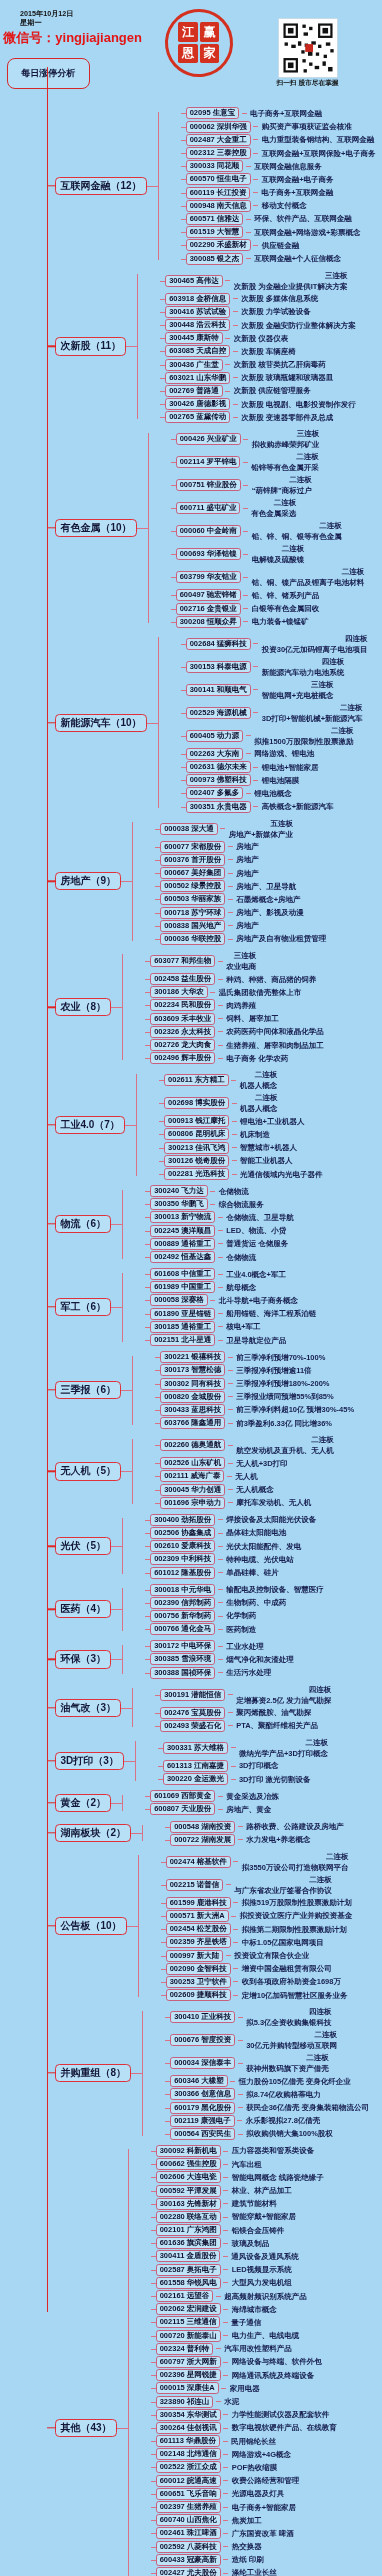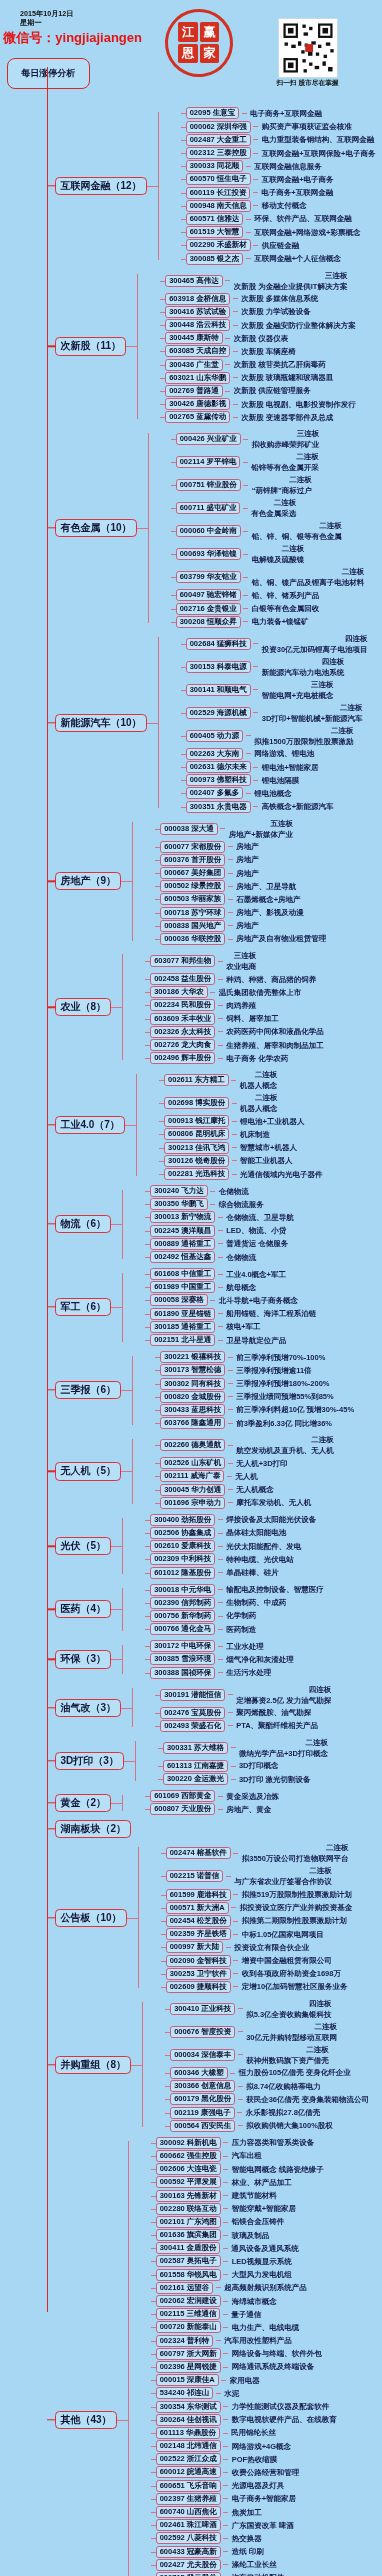--- a/index.html
+++ b/index.html
@@ -1496,20 +1496,43 @@
   </div>
 </div>
   </div>
 
   <div class="section">
     <div class="cat-cell">
       <div class="cat-box">
         <span>湖南板块（2）</span>
       </div>
     </div>
+    <div class="stocks">
+  <div class="stock">
+    <div class="sbox">
+      <span class="scode">000548</span>
+      <span class="sname"> 湖南投资</span>
+    </div>
+    <div class="sdash"></div>
+    <div class="sdesc">
+              <div>路桥收费、公路建设及房地产</div>
+            </div>
+  </div>
+
+  <div class="stock">
+    <div class="sbox">
+      <span class="scode">000722</span>
+      <span class="sname"> 湖南发展</span>
+    </div>
+    <div class="sdash"></div>
+    <div class="sdesc">
+              <div>水力发电+养老概念</div>
+            </div>
+  </div>
+</div>
   </div>
 
   <div class="section">
     <div class="cat-cell">
       <div class="cat-box">
         <span>公告板（10）</span>
       </div>
     </div>
     <div class="stocks">
   <div class="stock multi">
@@ -1937,21 +1960,21 @@
       <span class="sname"> 深康佳A</span>
     </div>
     <div class="sdash"></div>
     <div class="sdesc">
               <div>家用电器</div>
             </div>
   </div>
 
   <div class="stock">
     <div class="sbox">
-      <span class="scode">534240</span>
+      <span class="scode">323890</span>
       <span class="sname"> 祁连山</span>
     </div>
     <div class="sdash"></div>
     <div class="sdesc">
               <div>水泥</div>
             </div>
   </div>
 
   <div class="stock">
     <div class="sbox">

